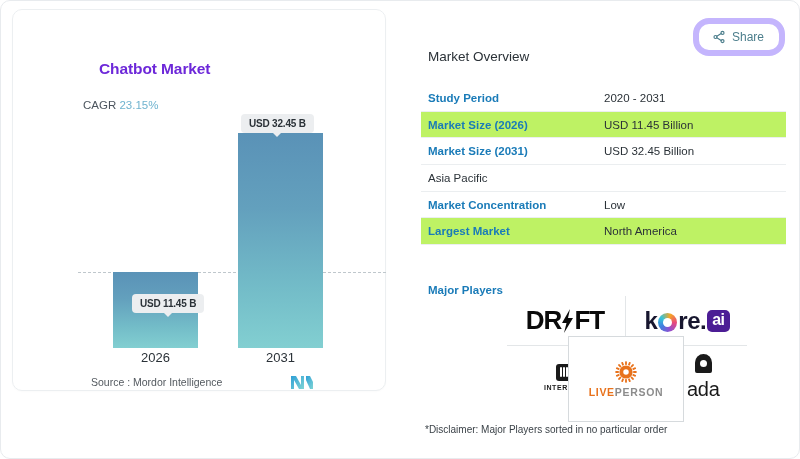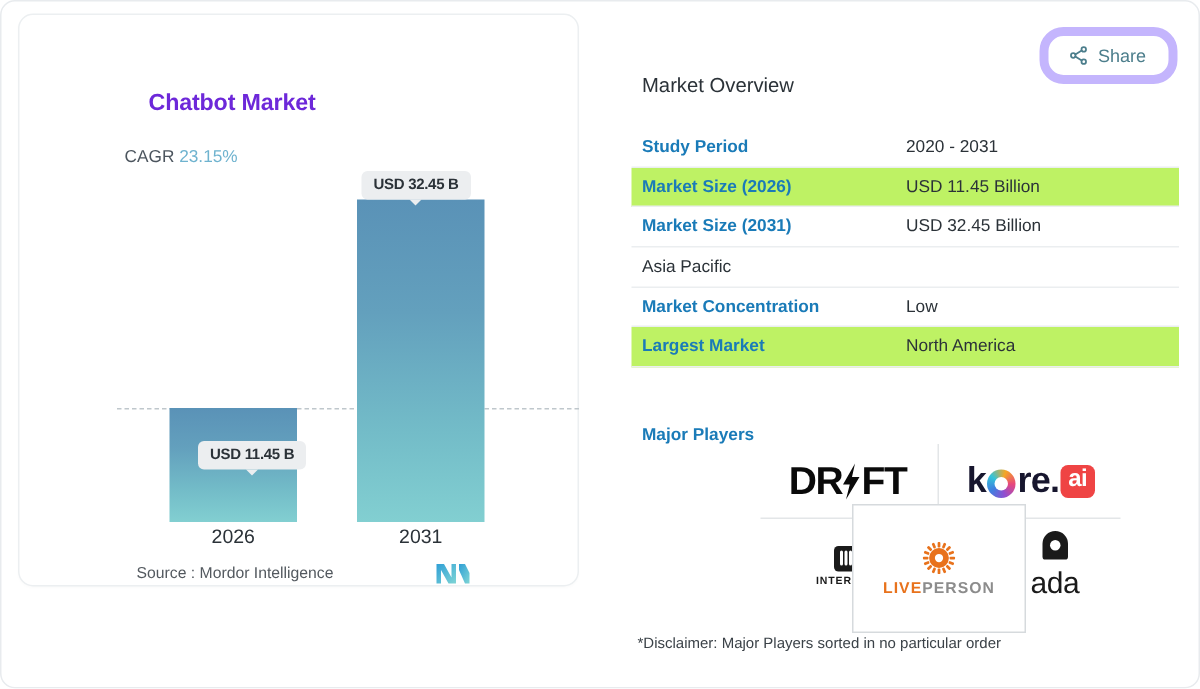--- a/index.html
+++ b/index.html
@@ -259,21 +259,21 @@
   .kore-o::after {
     content: "";
     position: absolute;
     left: 5px; top: 5px;
     width: 9px; height: 9px;
     background: #ffffff;
     border-radius: 50%;
   }
   .kore-badge {
     display: inline-flex; align-items: center; justify-content: center;
-    background: #ef4444; color: #ffffff;
+    background: #4c1d95; color: #ffffff;
     border-radius: 5px;
     font-size: 16px; font-weight: bold;
     padding: 1px 5px 3px 5px;
     margin-left: 1px;
     letter-spacing: -0.5px;
   }
 
   
   .cell-intercom { left: 2px; top: 55px; width: 112px; height: 52px; }
   .intercom-wrap { display: flex; flex-direction: column; align-items: center; gap: 3px; }

